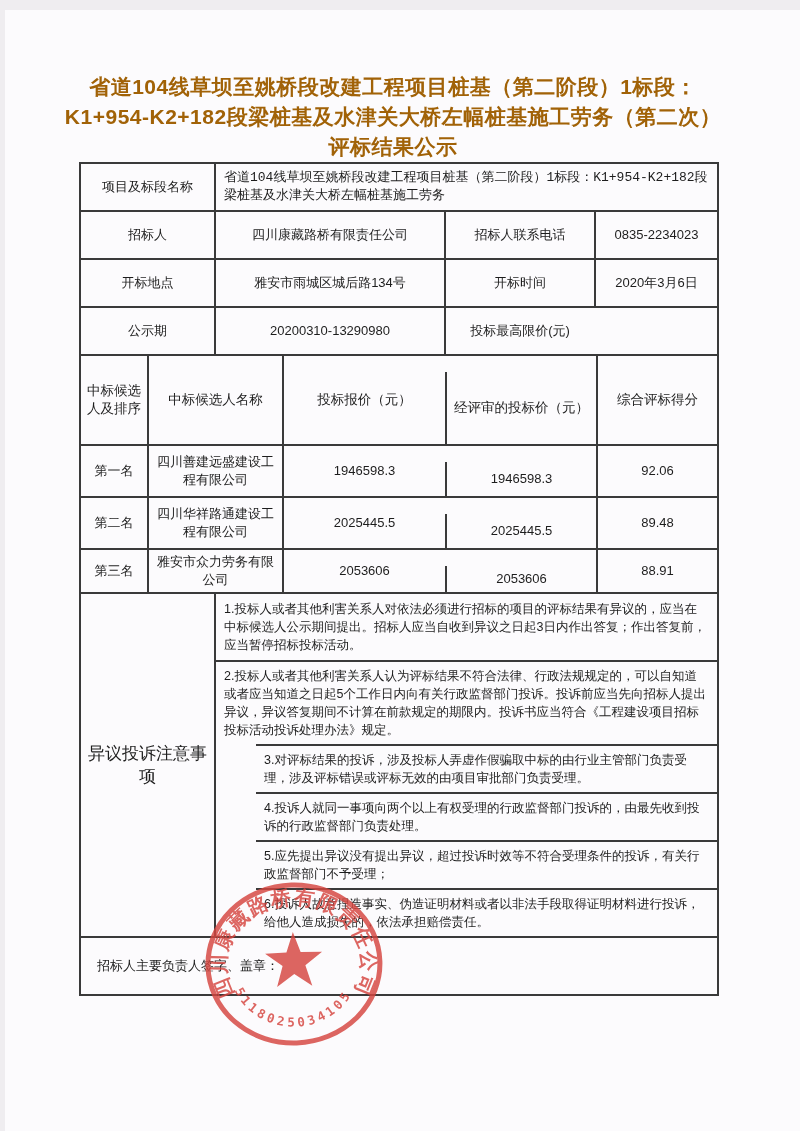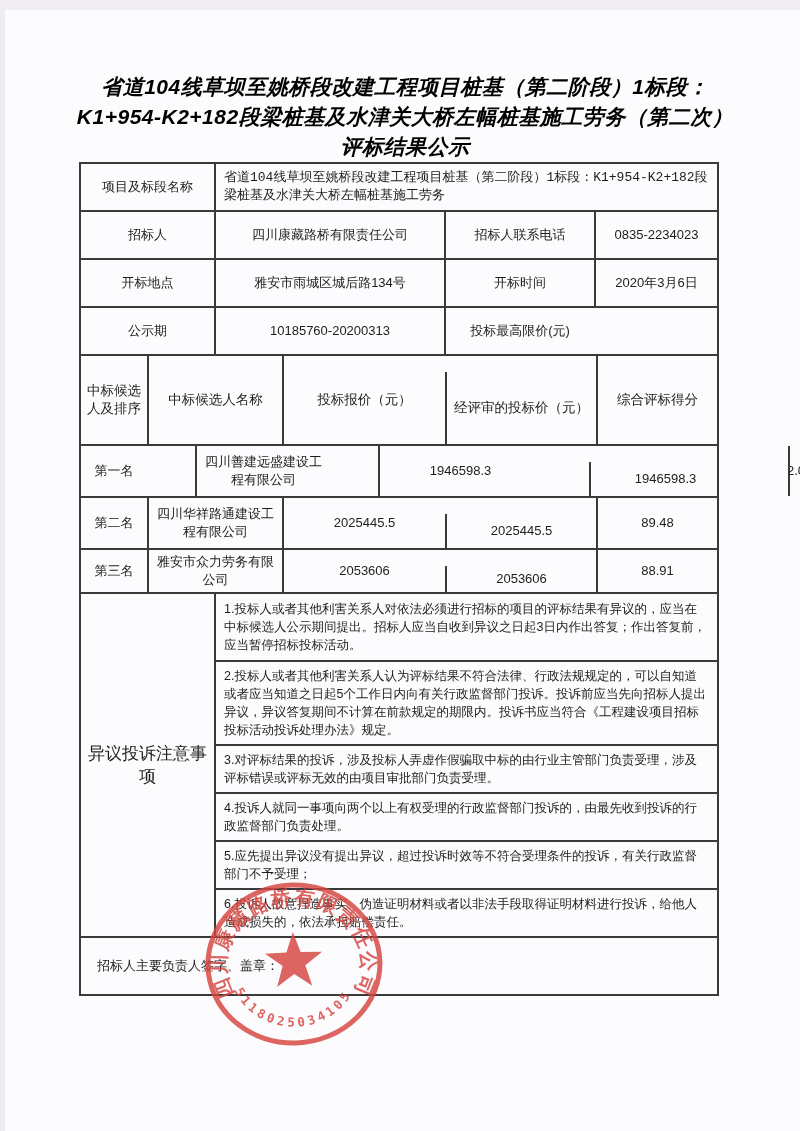--- a/index.html
+++ b/index.html
@@ -9,23 +9,23 @@
     position:relative; overflow:hidden;
     background:#efedf0;
     font-family:"Liberation Sans","DejaVu Sans",sans-serif;
     color:var(--ink);
   }
   .page{
     position:absolute; left:5px; top:10px; right:0; bottom:0;
     background:#fcfbfd;
   }
   .doc-title{
-    position:absolute; left:68px; top:62px; width:664px;
+    position:absolute; left:56px; top:62px; width:664px;
     text-align:center; font-weight:bold; font-size:21px; line-height:30px;
-    color:#000000; letter-spacing:0.5px;font-style:italic;
+    color:#a16207; letter-spacing:0.5px;
   }
   .table{
     position:absolute; left:74px; top:152px; width:640px;
     border:2px solid var(--line);
     background:#fcfbfd;
   }
   .row{ display:flex; align-items:stretch; }
   .row + .row{ border-top:2px solid var(--line); }
   .cell{
     display:flex; align-items:center; justify-content:center;
@@ -42,37 +42,37 @@
   .wide-val{ flex:1; justify-content:flex-start; text-align:left; padding:4px 8px;font-family:Liberation Mono, monospace; }
   
   .cc1{ width:66px;  flex:none; }
   .cc2{ width:135px; flex:none;text-align:center; }
   .cc3{ width:163px; flex:none; }
   .cc4{ width:151px; flex:none;margin-top:16px; }
   .cc5{ flex:1; }
   .h-info1{ height:46px; }
   .h-info{ height:48px; }
   .h-chead{ height:90px; }
-  .h-cand1{ height:52px;gap:48px; }
+  .h-cand1{ height:52px; }
   .h-cand2{ height:52px; }
   .h-cand3{ height:44px; }
   .h-sign{ height:58px; }
   .chead .cell{ font-size:13.5px; }
   
   .notice-label{
     width:133px; flex:none; display:flex; align-items:center; justify-content:center;
     text-align:center; font-size:17px; padding:4px;
   }
   .notice-body{ flex:1; display:flex; flex-direction:column; }
   .notice-item{
     display:flex; align-items:center;
     font-size:12.5px; line-height:18px; padding:4px 8px; text-align:left;
   }
   .notice-item + .notice-item{ border-top:2px solid var(--line); }
-  .ni1{ height:66px; } .ni2{ height:84px; } .ni3,.ni4,.ni5,.ni6{ height:48px; }
+  .ni1{ height:66px; } .ni2{ height:84px; } .ni3,.ni4,.ni5,.ni6{ height:48px;margin-left:40px; }
   .sign-row .cell{ justify-content:flex-start; text-align:left; padding-left:16px; font-size:13px; }
   
   .stamp{
     position:absolute; left:196px; top:870px; width:186px; height:172px;
     opacity:0.82; transform:rotate(-2deg); pointer-events:none;
   }
 </style>
 </head>
 <body>
 
@@ -96,21 +96,21 @@
 
     <div class="row h-info">
       <div class="cell ci1">开标地点</div>
       <div class="cell ci2">雅安市雨城区城后路134号</div>
       <div class="cell ci3">开标时间</div>
       <div class="cell ci4">2020年3月6日</div>
     </div>
 
     <div class="row h-info">
       <div class="cell ci1">公示期</div>
-      <div class="cell ci2">10185760-20200313</div>
+      <div class="cell ci2">20200310-13290980</div>
       <div class="cell ci3">投标最高限价(元)</div>
     </div>
 
     <div class="row chead h-chead">
       <div class="cell cc1">中标候选人及排序</div>
       <div class="cell cc2">中标候选人名称</div>
       <div class="cell cc3">投标报价（元）</div>
       <div class="cell cc4">经评审的投标价（元）</div>
       <div class="cell cc5">综合评标得分</div>
     </div>

